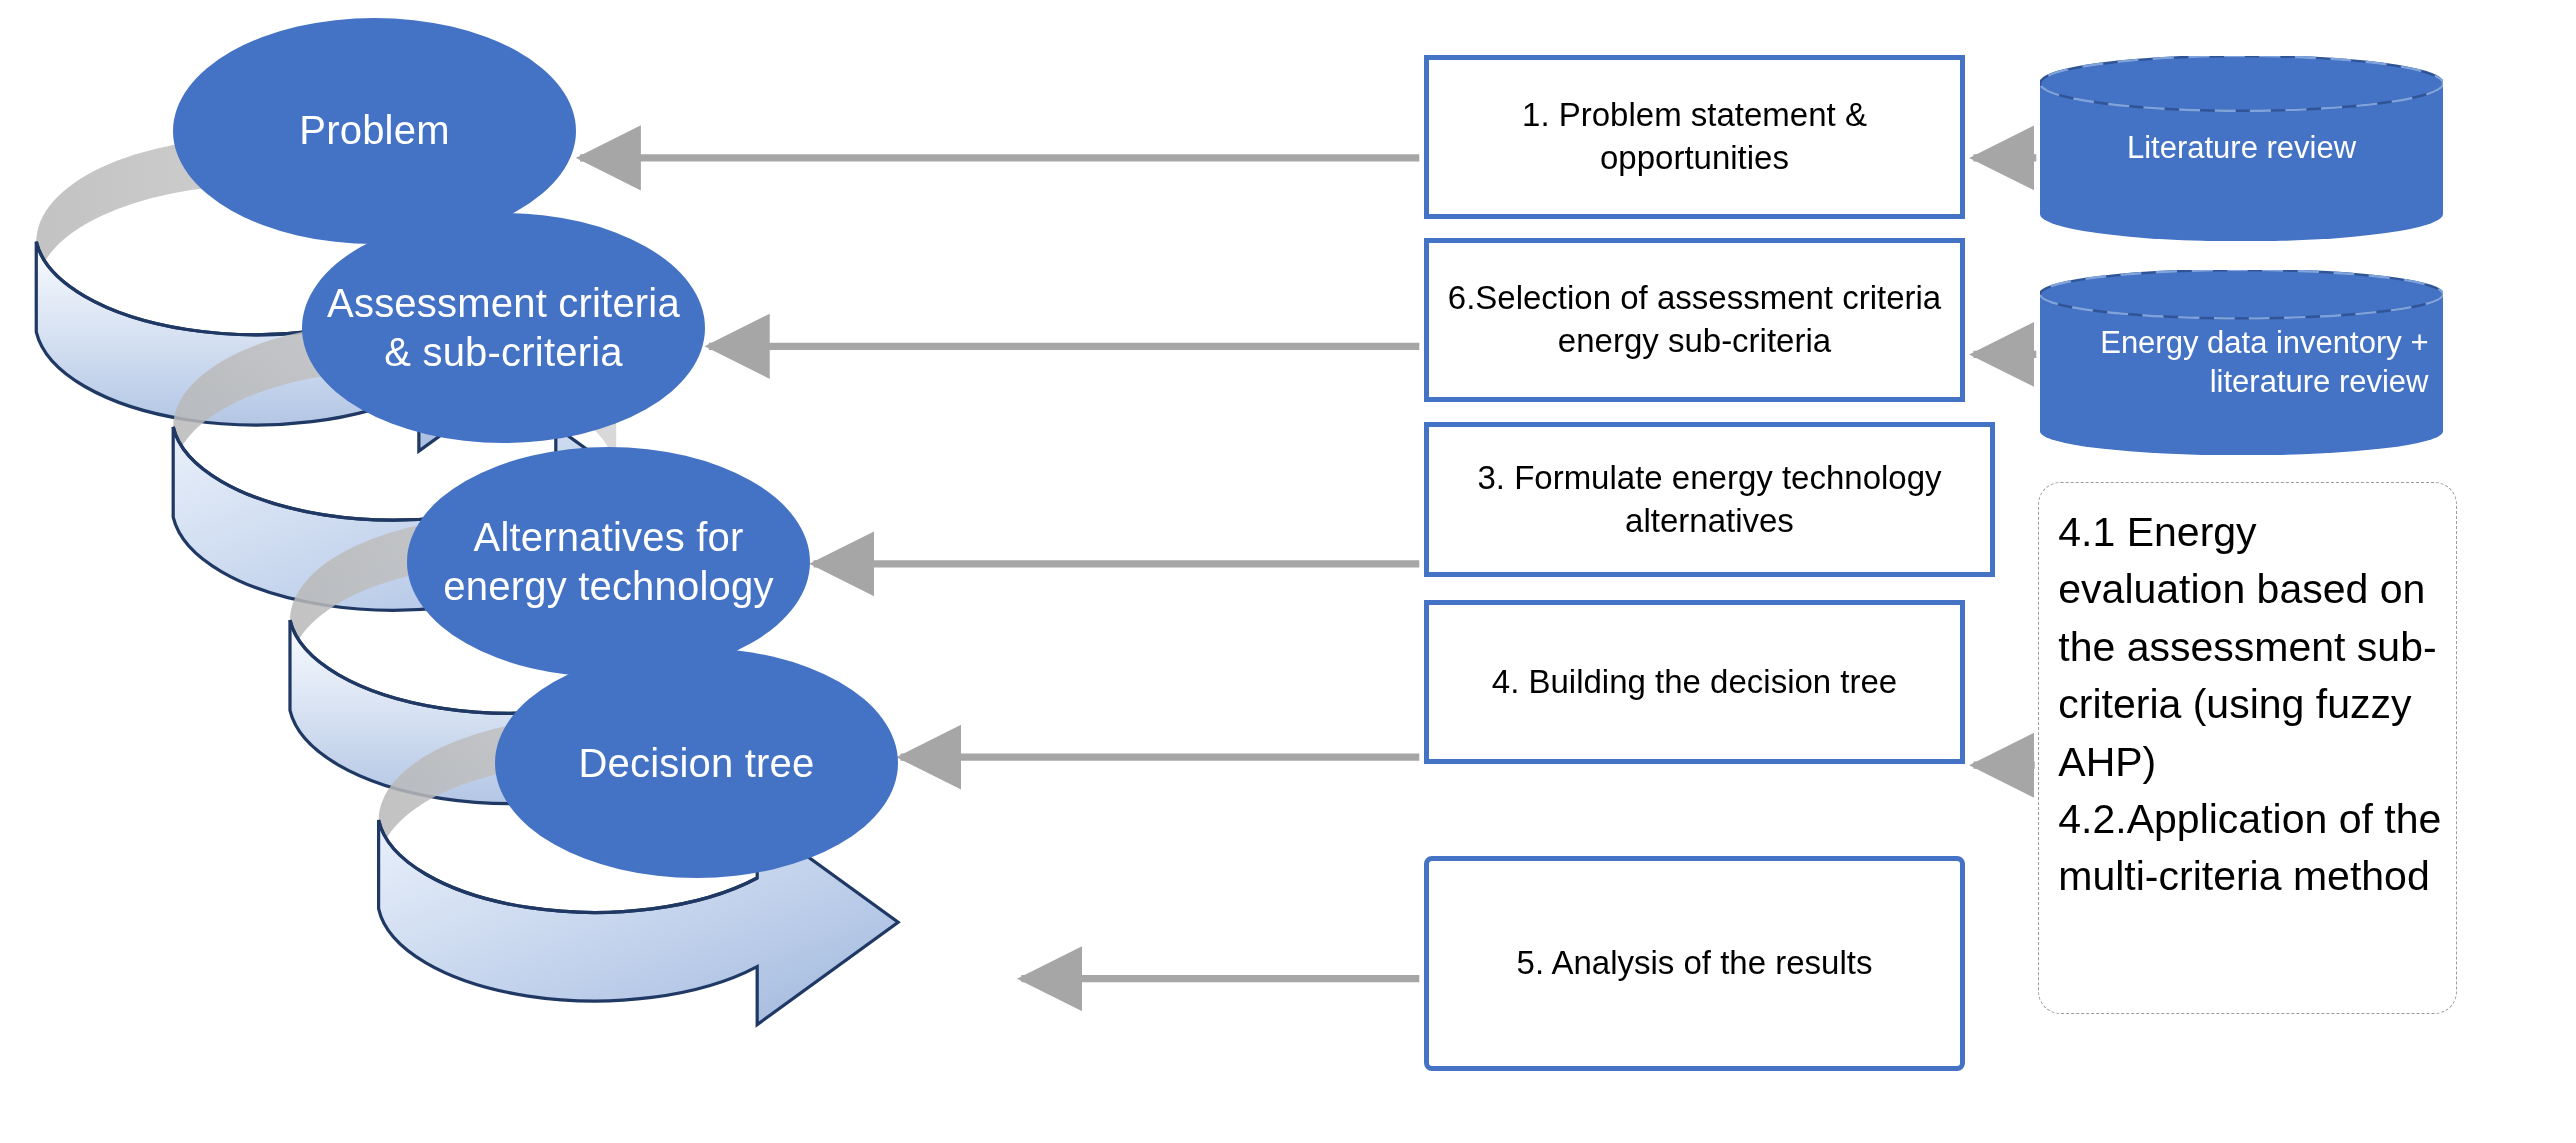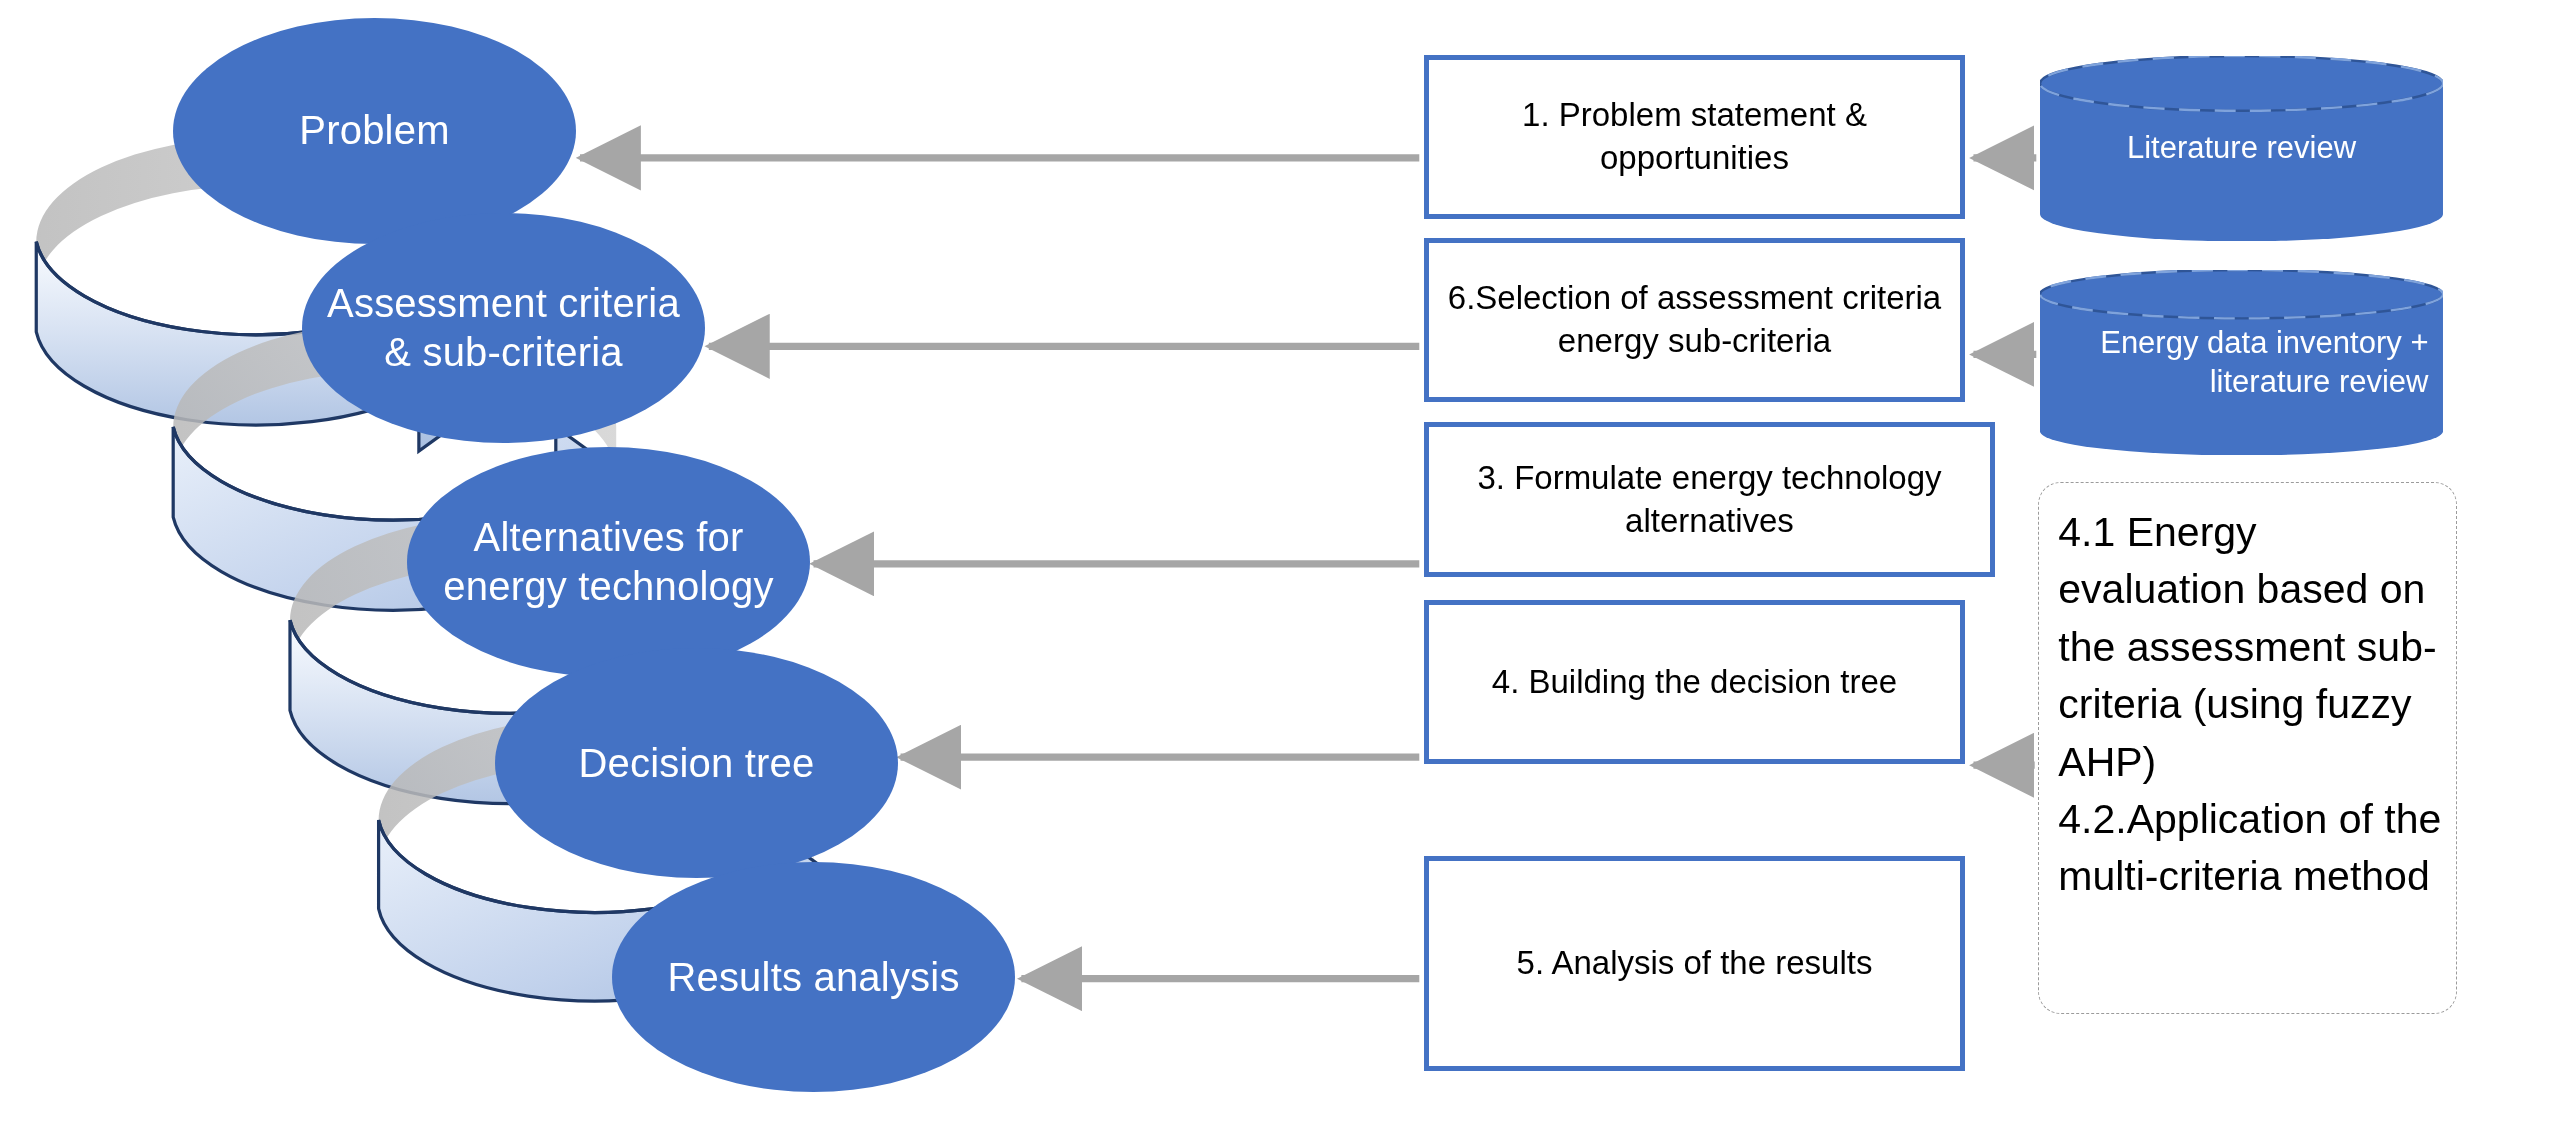--- a/index.html
+++ b/index.html
@@ -196,41 +196,38 @@
   </div>
 
   <div class="stage-ellipse" style="left:407px; top:447px; width:403px; height:230px;">
     <span class="lbl">Alternatives for energy technology</span>
   </div>
 
   <div class="stage-ellipse" style="left:495px; top:648px; width:403px; height:230px;">
     <span class="lbl">Decision tree</span>
   </div>
 
-  <div class="stage-ellipse" style="left:612px; top:862px; width:403px; height:230px;">
-    <span class="lbl">Results analysis</span>
-  </div>
 
   <div class="step-box" style="left:1424px; top:55px; width:541px; height:164px;">
     <span>1. Problem statement &amp; opportunities</span>
   </div>
 
   <div class="step-box" style="left:1424px; top:238px; width:541px; height:164px;">
     <span>6.Selection of assessment criteria energy sub-criteria</span>
   </div>
 
   <div class="step-box" style="left:1424px; top:422px; width:571px; height:155px;">
     <span>3. Formulate energy technology alternatives</span>
   </div>
 
   <div class="step-box" style="left:1424px; top:600px; width:541px; height:164px;">
     <span>4. Building the decision tree</span>
   </div>
 
-  <div class="step-box" style="left:1424px; top:856px; width:541px; height:215px;">
+  <div class="step-box" style="left:1424px; top:856px; width:541px; height:215px;border-radius:8px;">
     <span>5. Analysis of the results</span>
   </div>
 
   <div class="cylinder" style="left:2040px; top:56px; width:403px; height:185px;">
     <svg class="cyl-svg" viewBox="0 0 500 230" preserveAspectRatio="none" xmlns="http://www.w3.org/2000/svg">
       <path d="M 0 34 L 0 196 A 250 34 0 0 0 500 196 L 500 34 Z" fill="#4472C4"></path>
       <ellipse cx="250" cy="34" rx="250" ry="34" fill="#4472C4" stroke="#2F5597" stroke-width="3"></ellipse>
       <ellipse cx="250" cy="34" rx="250" ry="34" fill="none" stroke="#7FA3DC" stroke-width="3" stroke-dasharray="26 18"></ellipse>
     </svg>
     <div class="cyl-text">Literature review</div>

